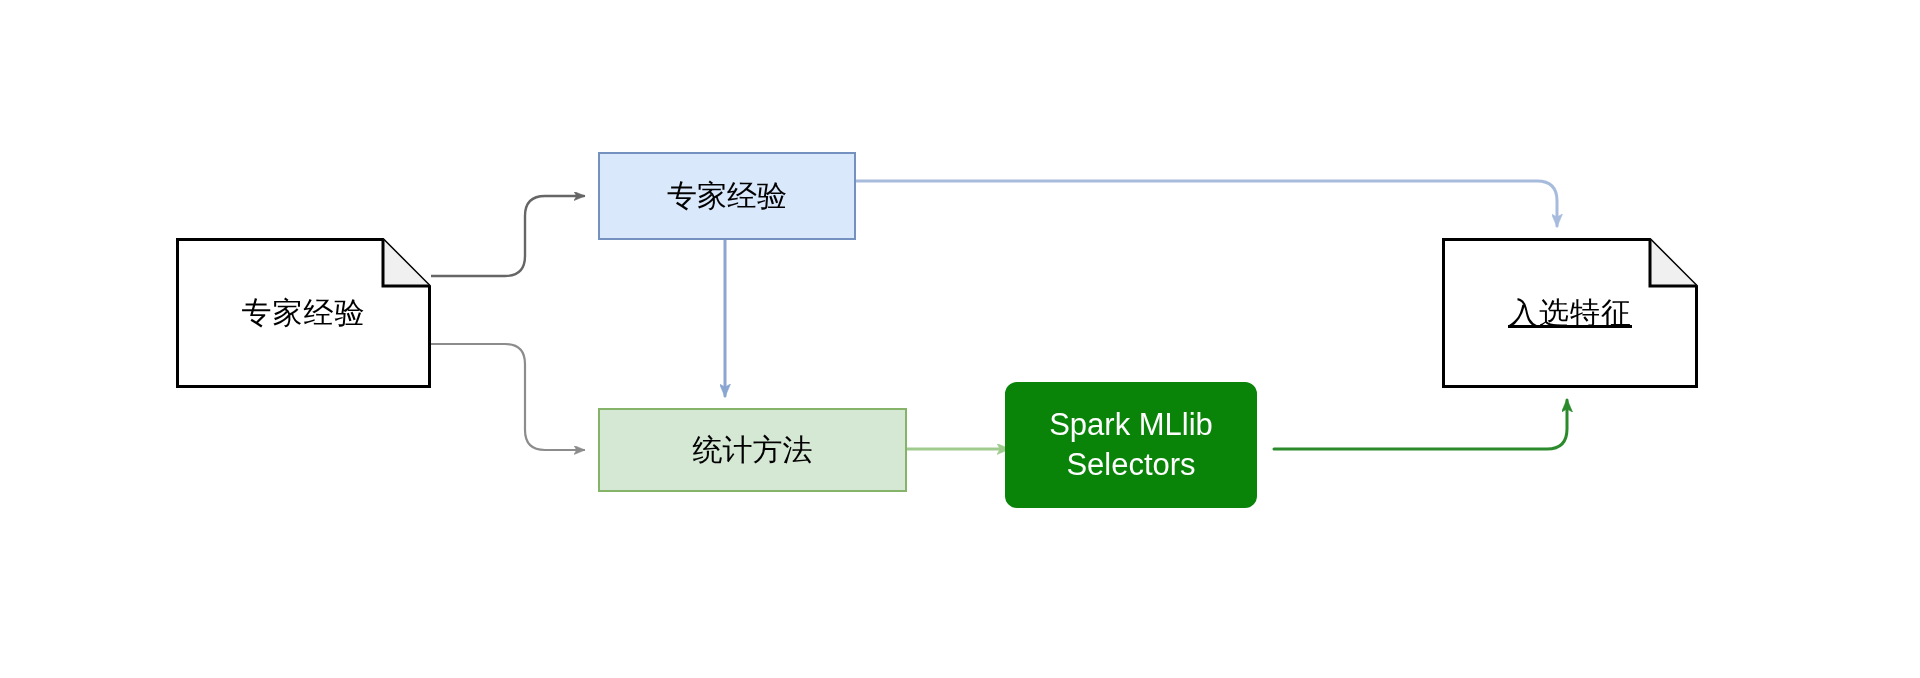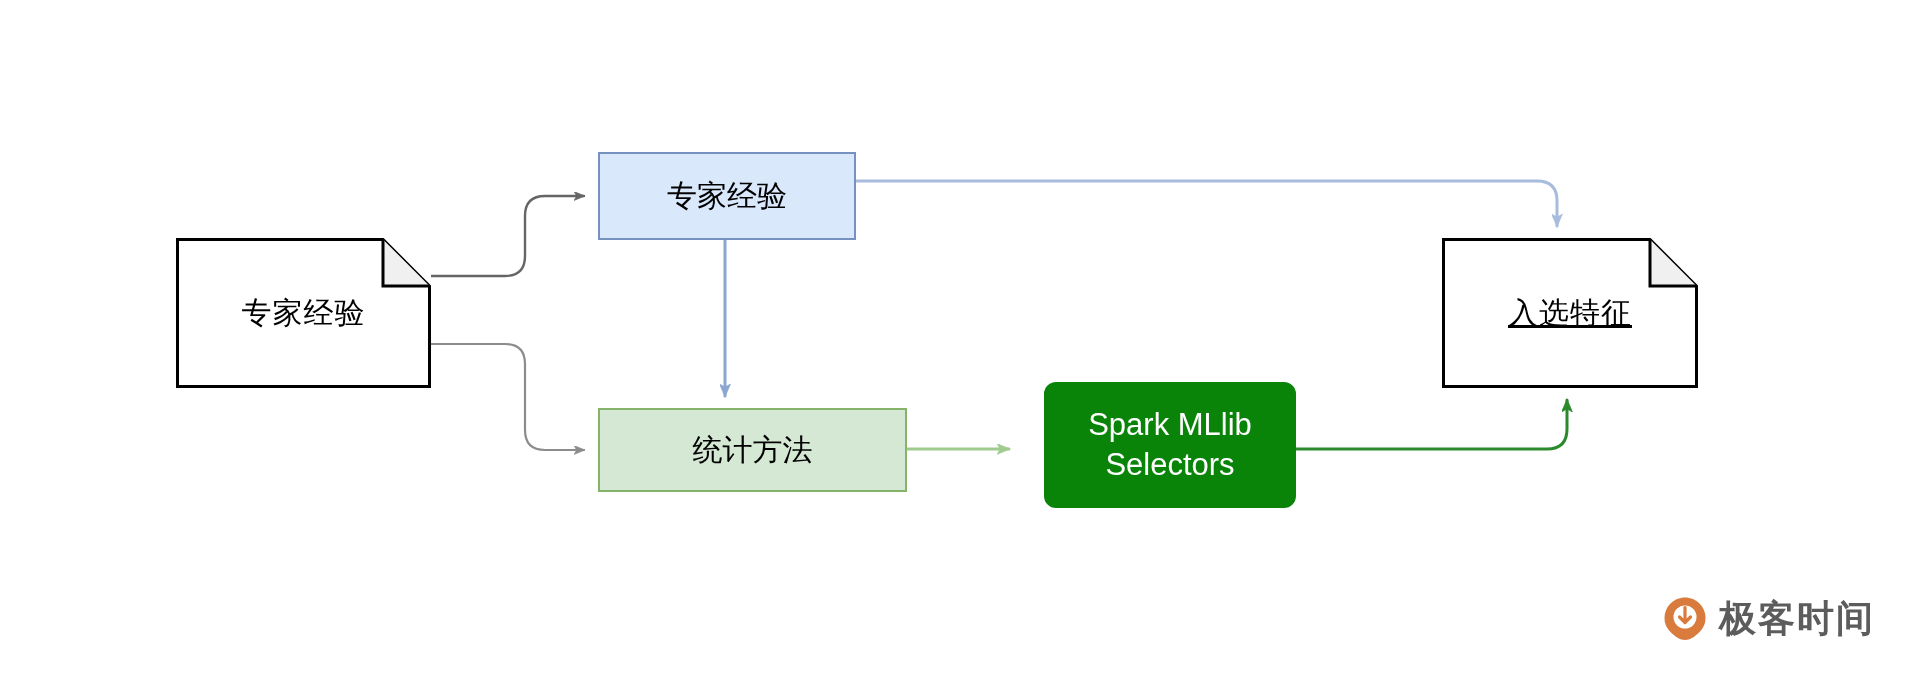--- a/index.html
+++ b/index.html
@@ -83,21 +83,21 @@
   #node-statistic {
     left: 598px;
     top: 408px;
     width: 309px;
     height: 84px;
     background: #d5e8d4;
     border-color: #86b36a;
     color: #000000;
   }
   #node-spark {
-    left: 1044px;
+    left: 1005px;
     top: 382px;
     width: 252px;
     height: 126px;
     background: #098409;
     border-color: #098409;
     color: #ffffff;
     border-radius: 12px;
   }
   #node-spark .node-label {
     font-size: 31px;
@@ -201,22 +201,14 @@
   </div>
 
   <div class="node doc-node" id="node-selected">
     <svg class="doc-shape" viewBox="0 0 256 150" preserveAspectRatio="none" xmlns="http://www.w3.org/2000/svg">
       <path d="M1.5,1.5 L208,1.5 L254.5,48 L254.5,148.5 L1.5,148.5 Z" fill="#ffffff" stroke="#000000" stroke-width="3"></path>
       <path d="M208,1.5 L208,48 L254.5,48" fill="#f0f0f0" stroke="#000000" stroke-width="3" stroke-linejoin="miter"></path>
     </svg>
     <span class="node-label doc-text">入选特征</span>
   </div>
 
-  <div id="watermark">
-    <svg class="wm-mark" viewBox="0 0 44 44" xmlns="http://www.w3.org/2000/svg">
-      <path d="M22,1.5 C33.3,1.5 42.5,10.7 42.5,22 C42.5,28 40,32.5 36,36.5 C32,40.5 27,44 22,44 C17,44 12,40.5 8,36.5 C4,32.5 1.5,28 1.5,22 C1.5,10.7 10.7,1.5 22,1.5 Z" fill="#d97b3c"></path>
-      <circle cx="22" cy="21" r="11.5" fill="#ffffff"></circle>
-      <path d="M22,11.5 L22,26 M16.5,21 L22,26.5 L27.5,21" fill="none" stroke="#d97b3c" stroke-width="3.2" stroke-linecap="round" stroke-linejoin="round"></path>
-    </svg>
-    <span class="wm-text">极客时间</span>
-  </div>
 
 </div>
 
 </body></html>

